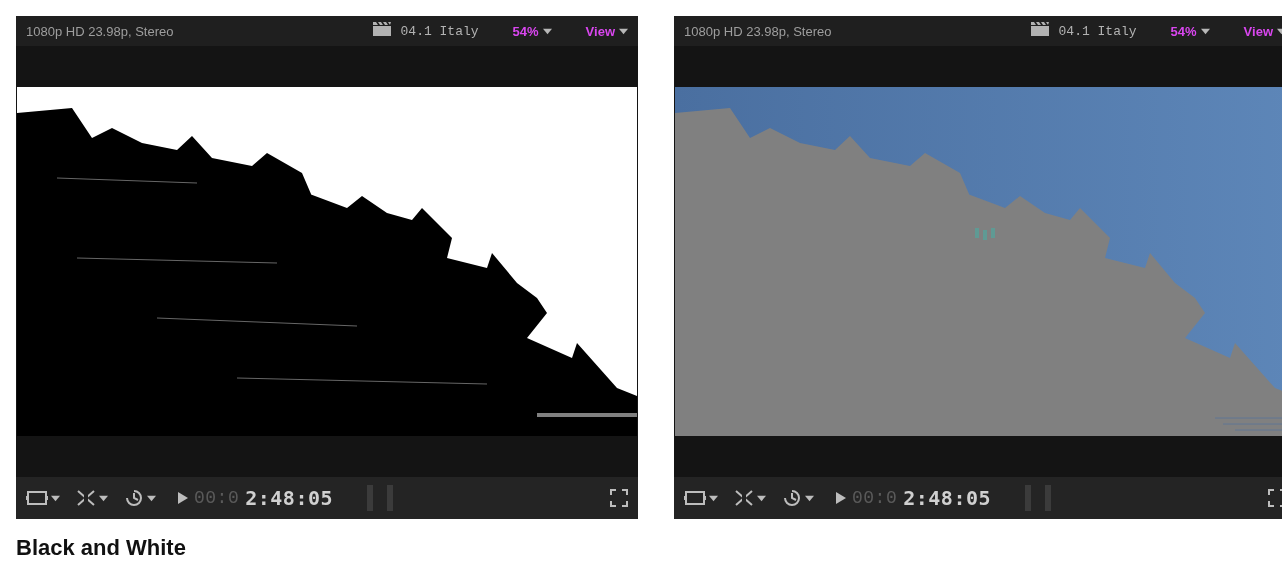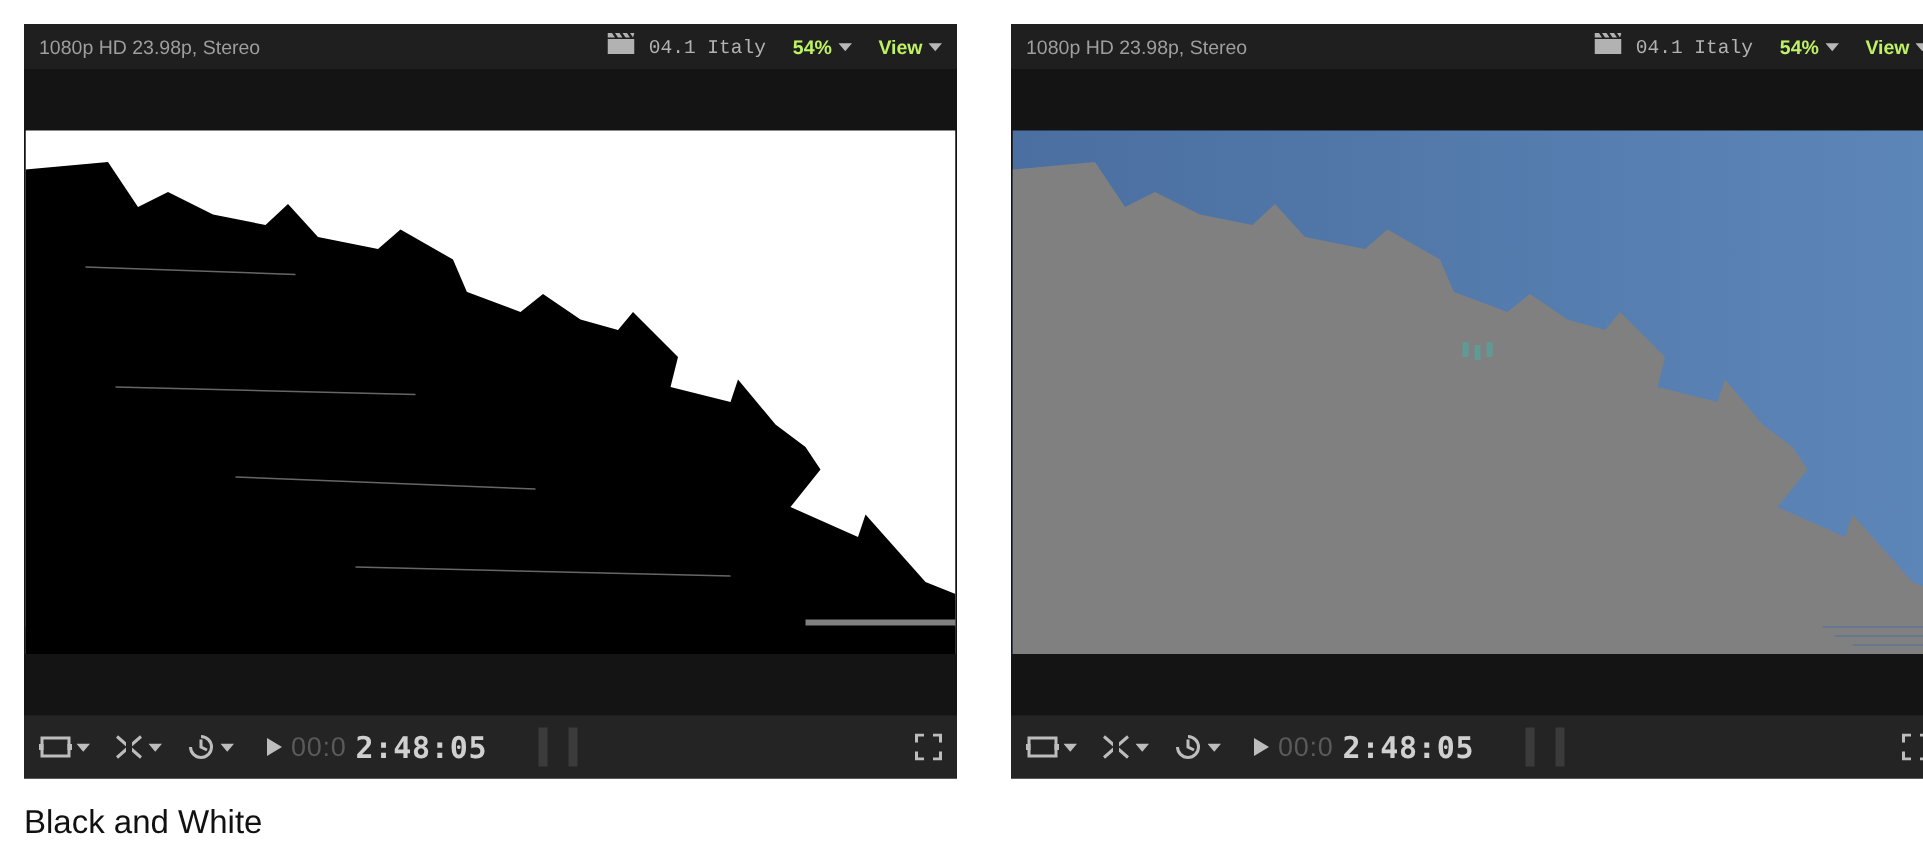--- a/index.html
+++ b/index.html
@@ -30,21 +30,21 @@
     color: #b2b2b2;
     font-size: 13px;
     padding: 0 10px;
     background: #1f1f1f;
   }
   .topbar .fmt { color: #9e9e9e; flex: 0 0 auto; }
   .topbar .spacer { flex: 1; }
   .topbar .clip { display:flex; align-items:center; gap:10px; color:#b2b2b2;font-family:Liberation Mono, monospace; }
   .topbar .zoom, .topbar .view {
     display:flex; align-items:center; gap:4px;
-    color:#bef264; font-weight:600; margin-left:18px;
+    color:#d946ef; font-weight:600; margin-left:34px;
   }
   .chevr { width:9px; height:9px; display:inline-block; }
   .chevr svg { width:9px; height:9px; display:block; fill:#b8b8b8; }
 
   .canvas-zone {
     flex:1;
     background:#141414;
     display:flex;
     align-items:center;
     justify-content:center;
@@ -60,29 +60,29 @@
     background:#242424;
     display:flex;
     align-items:center;
     padding: 0 10px;
     gap: 16px;
     color:#bdbdbd;
   }
   .ico { display:flex; align-items:center; gap:3px; }
   .ico svg { display:block; fill:#bdbdbd; }
   .tc-group { display:flex; align-items:center; gap:6px; margin-left:6px; }
-  .tc-ghost { color:#5a5a5a; font-family: Liberation Sans, sans-serif; font-size:18px; letter-spacing:0.5px; }
+  .tc-ghost { color:#5a5a5a; font-family: Liberation Mono, monospace; font-size:18px; letter-spacing:0.5px; }
   .tc-main { color:#d0d0d0; font-family: "SF Mono", Menlo, Consolas, monospace; font-size:20px; letter-spacing:0.5px;font-weight:bold; }
   .play { width:0; height:0; border-left:10px solid #bdbdbd; border-top:6px solid transparent; border-bottom:6px solid transparent; }
   .bars { display:flex; gap:14px; margin-left:18px; }
   .bar { width:6px; height:26px; background:#3b3b3b; }
   .right { margin-left:auto; }
   .caption {
     margin-top: 16px;
-    font-weight: 400;
+    font-weight: 700;
     font-size: 22px;
     color: #111;
   }
   .clap-icon svg { fill:#b2b2b2; }
 </style>
 </head>
 <body>
 
 <div class="wrap">
 

